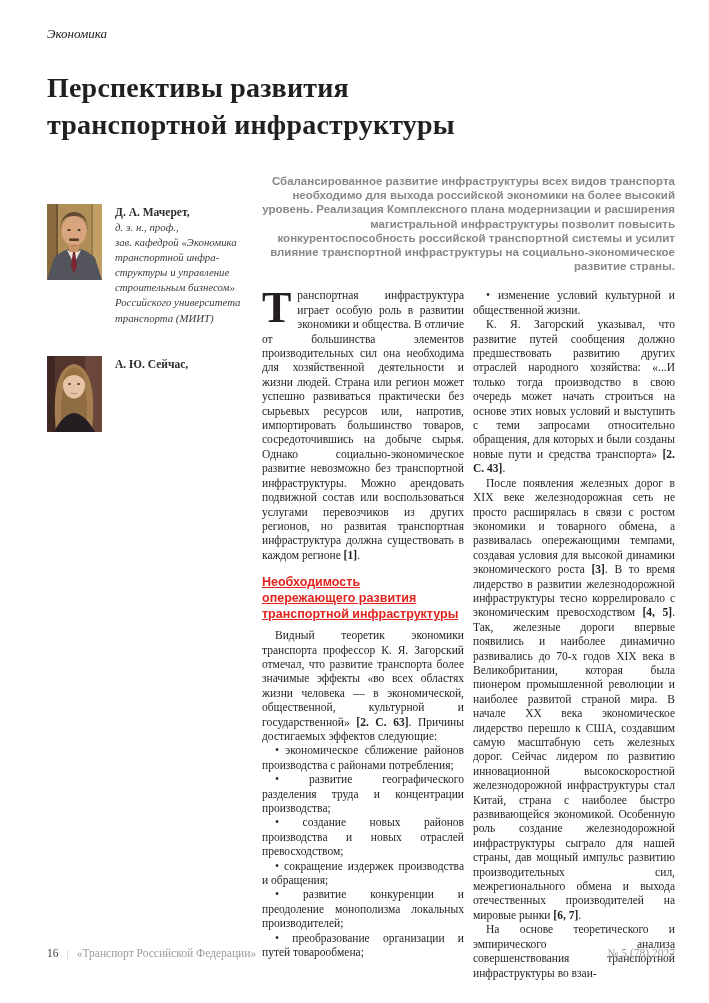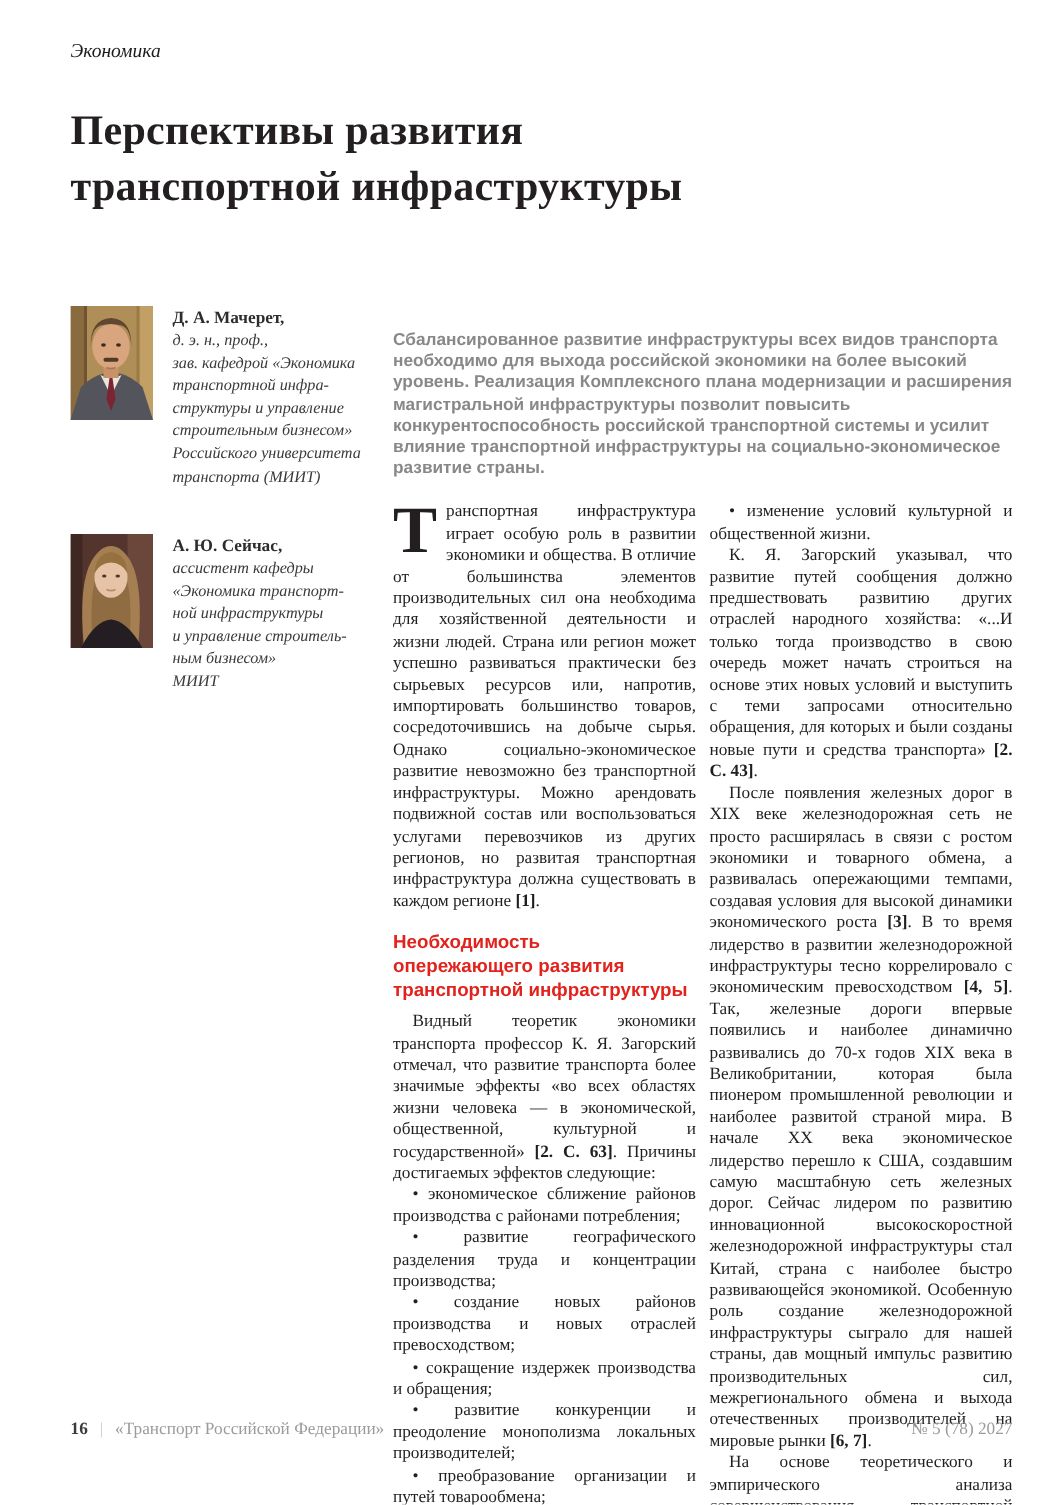--- a/index.html
+++ b/index.html
@@ -44,22 +44,21 @@
     color: #3a3a3a;
     white-space: pre-line;
   }
 
   
   .main { width: 413px; }
   .abstract {
     font: bold 11.5px/14.2px "Liberation Sans", sans-serif;
     color: #87888a;
     margin-bottom: 15px;
-    text-align: left;
-    margin-top: 46px;
+    text-align: right;
   }
   .columns { display: flex; }
   .col {
     width: 202px;
     font: 11.5px/14.4px "Liberation Serif", serif;
     color: #1f1f1f;
     text-align: justify;
   }
   .col-1 { margin-right: 9px; }
   .col p { text-indent: 13px; margin: 0; }
@@ -82,21 +81,21 @@
   .footer {
     position: absolute;
     left: 47px; right: 34px; top: 946px;
     display: flex;
     justify-content: space-between;
     align-items: baseline;
     font: 11.5px/14px "Liberation Serif", serif;
     color: #9b9b9b;
   }
   .footer-left { display: flex; align-items: baseline; }
-  .pagenum { font-weight: bold; color: #3a3a3a; }
+  .pagenum { font-weight: normal; color: #3a3a3a; }
   .footer-sep { color: #c9c9c9; margin: 0 8px; font-size: 11px; }
 </style>
 </head>
 <body>
 
 <div class="page">
 
   <div class="kicker">Экономика</div>
 
   <h1 class="title">Перспективы развития
@@ -149,40 +148,34 @@
             <ellipse cx="27" cy="29" rx="11" ry="13.5" fill="#e6c3a6"></ellipse>
             <path d="M16,26 Q17,13 27,12 Q37,13 38,26 Q34,19 27,19 Q20,19 16,26 Z" fill="#96713f"></path>
             <ellipse cx="22.5" cy="28" rx="1.5" ry="1" fill="#4a3828"></ellipse>
             <ellipse cx="31.5" cy="28" rx="1.5" ry="1" fill="#4a3828"></ellipse>
             <path d="M24,37 Q27,38.5 30,37" stroke="#b98a6d" stroke-width="1.2" fill="none"></path>
             <path d="M7,76 Q16,58 27,57 Q38,58 48,76 Z" fill="#241d22"></path>
           </svg>
         </div>
         <div class="author-text">
           <div class="author-name">А. Ю. Сейчас,</div>
-          <div class="author-desc">ассистент кафедры
-«Экономика транспорт-
-ной инфраструктуры
-и управление строитель-
-ным бизнесом»
-МИИТ</div>
         </div>
       </div>
 
     </aside>
 
     <div class="main">
 
       <p class="abstract" style="color: rgb(135, 136, 138);">Сбалансированное развитие инфраструктуры всех видов транспорта необходимо для выхода российской экономики на более высокий уровень. Реализация Комплексного плана модернизации и расширения магистральной инфраструктуры позволит повысить конкурентоспособность российской транспортной системы и усилит влияние транспортной инфраструктуры на социально-экономическое развитие страны.</p>
 
       <div class="columns">
 
         <div class="col col-1">
           <p class="opening"><span class="dropcap">Т</span><span><span>ранспортная инфраструктура играет особую роль в развитии экономики и общества. В отличие от большинства элементов производительных сил она необходима для хозяйственной деятельности и жизни людей. Страна или регион может успешно развиваться практически без сырьевых ресурсов или, напротив, импортировать большинство товаров, сосредоточившись на добыче сырья. Однако социально-экономическое развитие невозможно без транспортной инфраструктуры. Можно арендовать подвижной состав или воспользоваться услугами перевозчиков из других регионов, но развитая транспортная инфраструктура должна существовать в каждом регионе </span><span class="ref">[1]</span><span>.</span></span></p>
-          <h2 class="subheading" style="color: rgb(226, 35, 29);">Необходимость
+          <h2 class="subheading" style="color: rgb(226, 35, 29); text-decoration: underline;">Необходимость
 опережающего развития
 транспортной инфраструктуры</h2>
           <p><span>Видный теоретик экономики транспорта профессор К. Я. Загорский отмечал, что развитие транспорта более значимые эффекты «во всех областях жизни человека — в экономической, общественной, культурной и государственной» </span><span class="ref">[2. С. 63]</span><span>. Причины достигаемых эффектов следующие:</span></p>
           <p>• экономическое сближение районов производства с районами потребления;</p>
           <p>• развитие географического разделения труда и концентрации производства;</p>
           <p>• создание новых районов производства и новых отраслей превосходством;</p>
           <p>• сокращение издержек производства и обращения;</p>
           <p>• развитие конкуренции и преодоление монополизма локальных производителей;</p>
           <p>• преобразование организации и путей товарообмена;</p>
         </div>

